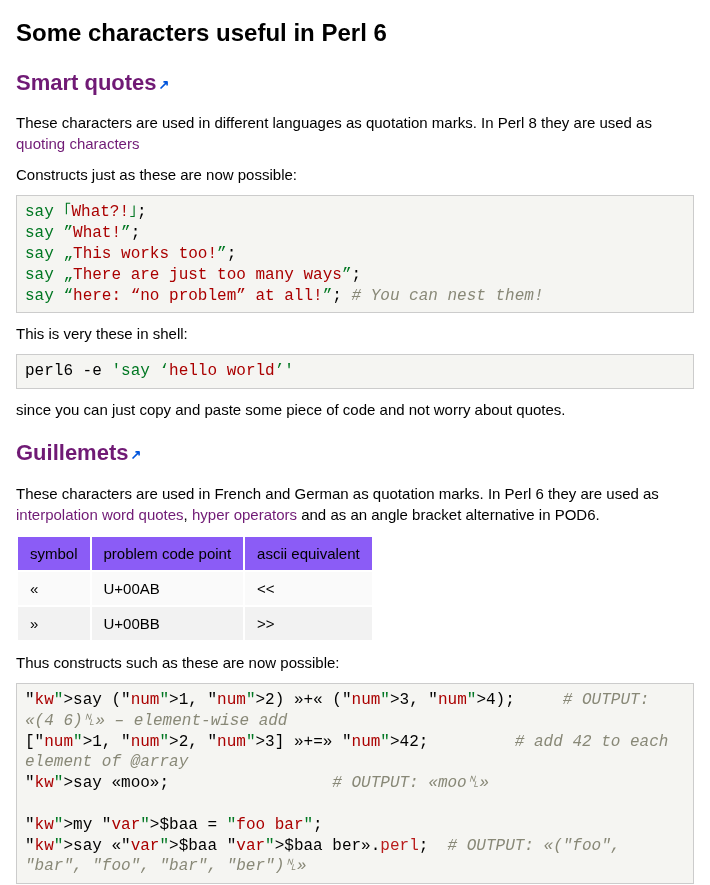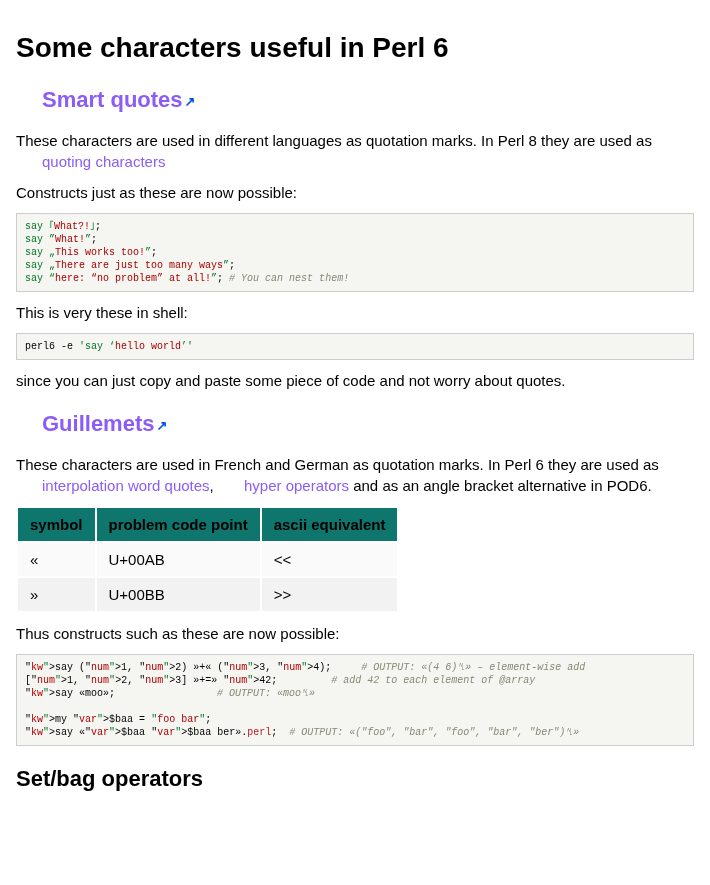--- a/index.html
+++ b/index.html
@@ -6,73 +6,72 @@
     font-family: "Helvetica Neue", Helvetica, Arial, sans-serif;
     font-size: 15px;
     line-height: 1.4;
     color: #000;
     margin: 0;
     padding: 12px 16px;
     width: 710px;
     box-sizing: border-box;
   }
   h1 {
-    font-size: 28px;
+    font-size: 24px;
     font-weight: bold;
-    margin: 16px 0 18px 0;
+    margin: 4px 0 18px 0;
   }
   h2 {
     font-size: 22px;
     font-weight: bold;
     margin: 18px 0 14px 0;
   }
   p {
     margin: 10px 0;
   }
   a {
-    color: #8b5cf6;
+    color: #701a75;
     text-decoration: none;
-    margin-left: 26px;
   }
   .ext-link-icon {
     display: inline-block;
     color: #0055dd;
     font-size: 13px;
     vertical-align: 1px;
     margin-left: 2px;
   }
   pre.code {
     background: #f5f5f2;
     border: 1px solid #ccc;
     padding: 6px 8px;
     margin: 10px 0;
     font-family: Menlo, Monaco, Consolas, "Courier New", monospace;
-    font-size: 10px;
+    font-size: 16px;
     line-height: 1.3;
     white-space: pre-wrap;
     word-wrap: break-word;
     overflow-x: auto;
   }
   pre.code .kw { color: #007722; }   
   pre.code .str { color: #aa0000; }  
   pre.code .cmt { color: #888877; font-style: italic; text-align: right; }  
   pre.code .q   { color: #007722; }
   pre.code .func{ color: #b91c1c; }
   table.chars {
     border-collapse: separate;
     border-spacing: 2px;
     margin: 10px 0;
   }
   table.chars th, table.chars td {
     text-align: left;
     padding: 6px 12px;
   }
   table.chars th {
-    background: #0f766e;
-    font-weight: bold;
+    background: #8b5cf6;
+    font-weight: normal;
   }
   table.chars tr:nth-child(even) td {
     background: #f2f2f2;
   }
   table.chars tr:nth-child(odd) td {
     background: #fafafa;
   }
 </style>
 </head>
 <body>

